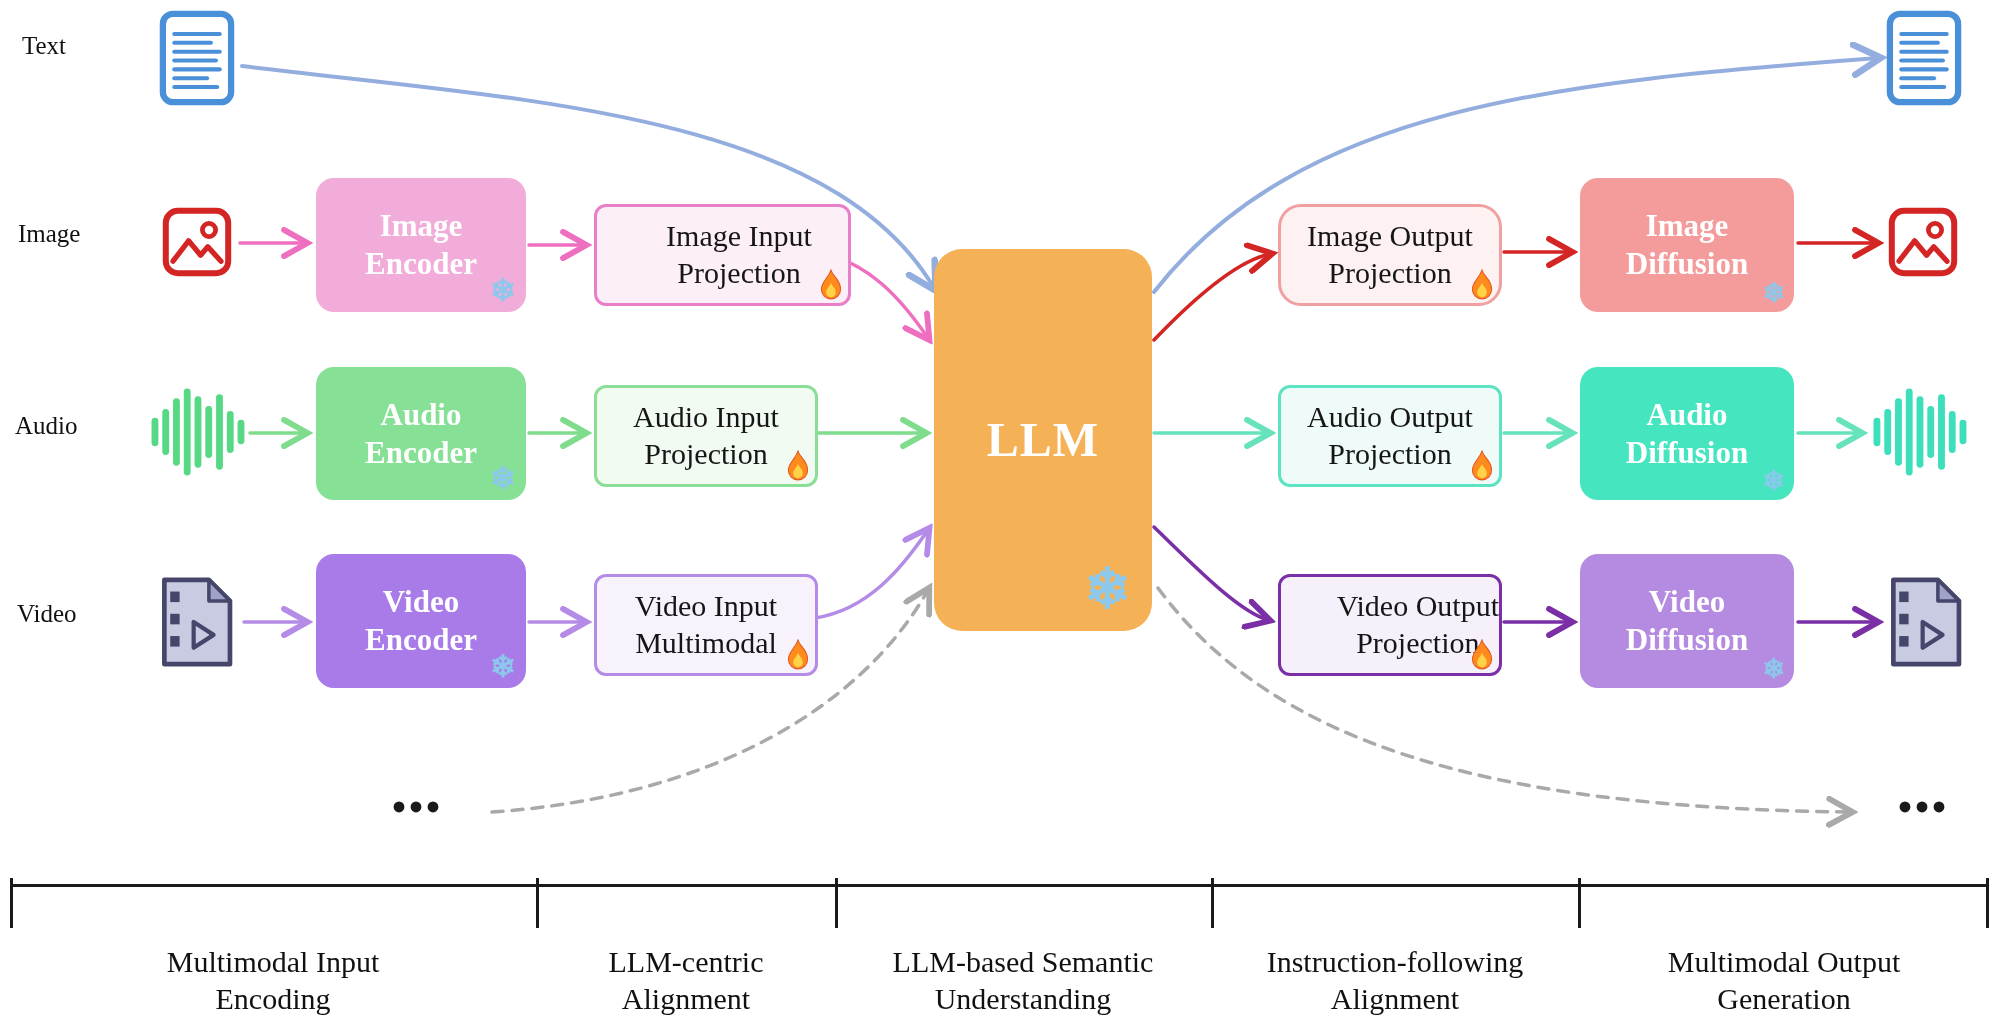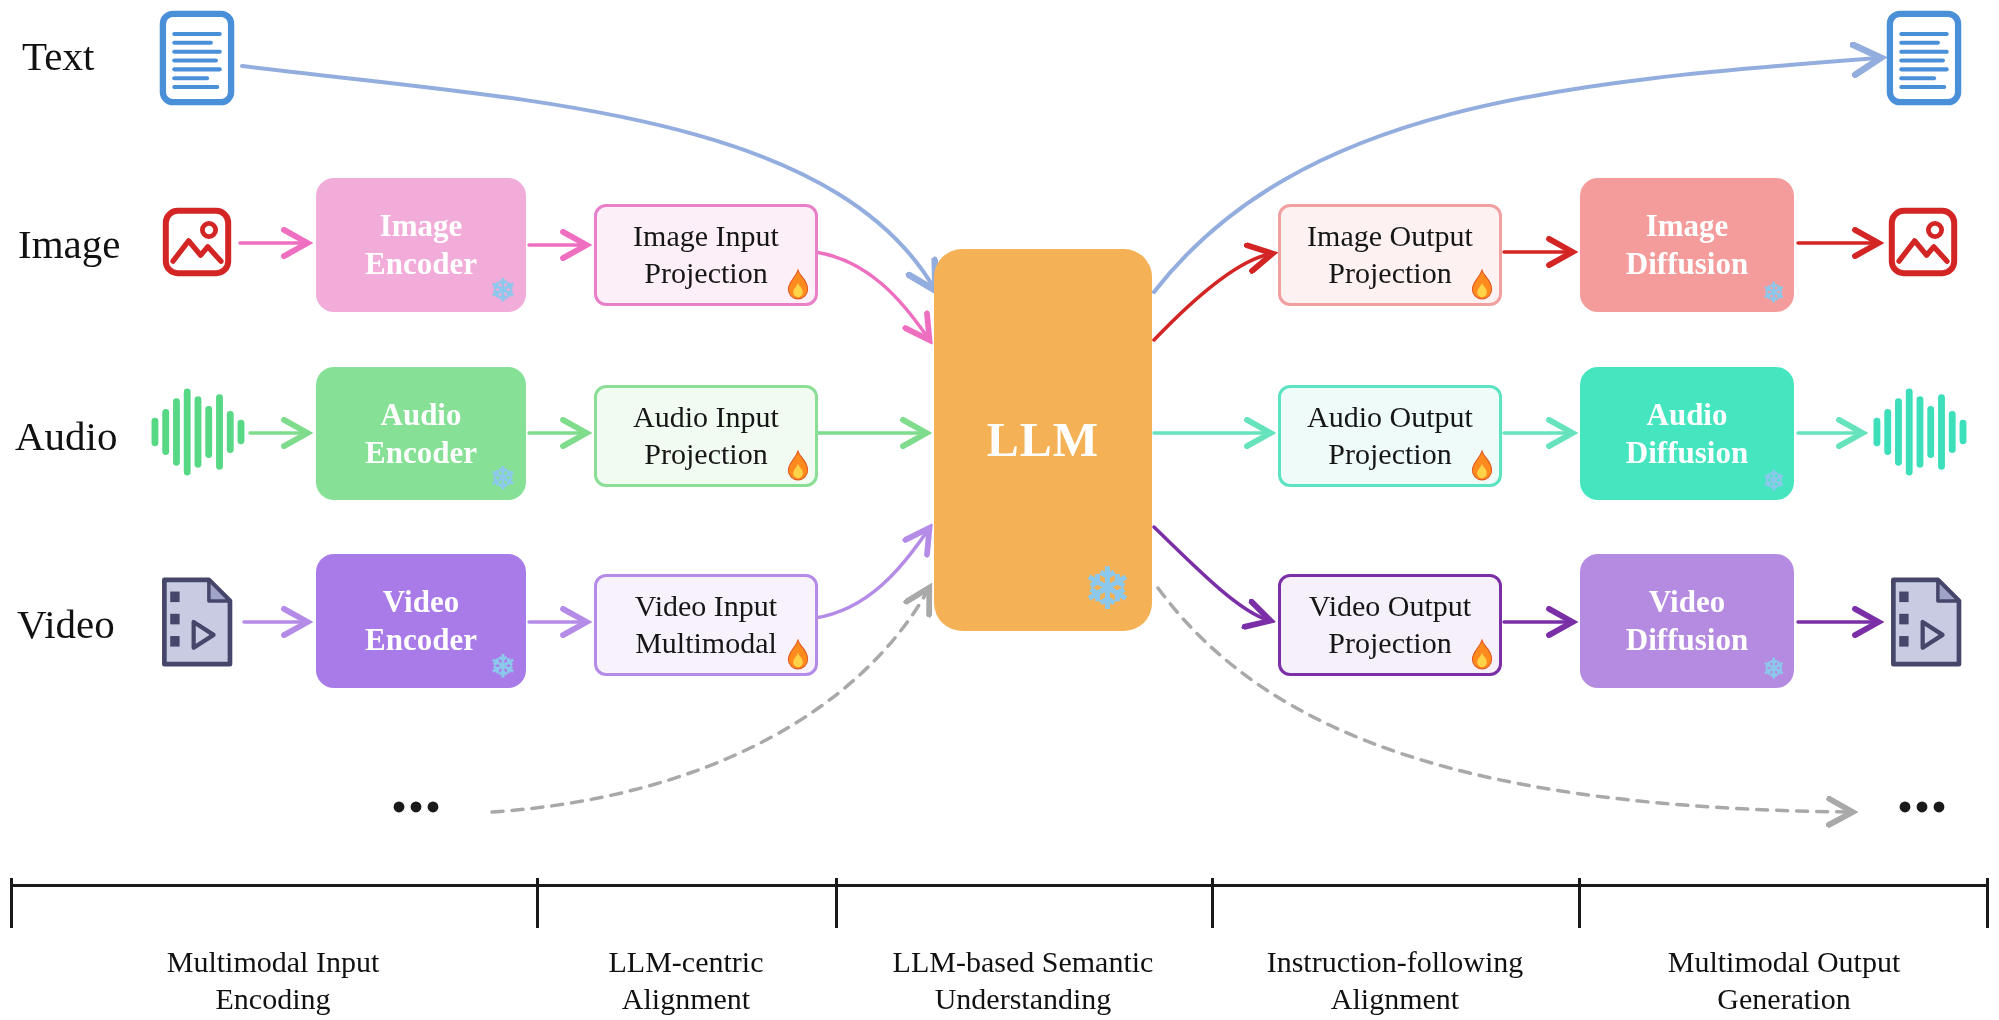--- a/index.html
+++ b/index.html
@@ -5,39 +5,39 @@
   html,body{margin:0;padding:0;background:#ffffff;}
   .canvas{
     position:relative;width:1999px;height:1020px;background:#ffffff;overflow:hidden;
     font-family:"Liberation Serif","DejaVu Serif",serif;color:#111;
   }
   .arrows{position:absolute;left:0;top:0;width:1999px;height:1020px;pointer-events:none;}
   .arrow{fill:none;stroke-width:3.5px;stroke-linecap:round;}
   .arrow.thick{stroke-width:4px;}
   .arrow.dashed{stroke-dasharray:11 9;}
 
-  .mod-label{position:absolute;font-size:41px;color:#111;white-space:nowrap;}
+  .mod-label{position:absolute;font-size:25px;color:#111;white-space:nowrap;}
   .dots{position:absolute;font-size:40px;font-weight:bold;letter-spacing:3px;color:#1a1a1a;}
 
   .box{position:absolute;display:flex;align-items:center;justify-content:center;text-align:center;}
   .box-label{white-space:pre-line;line-height:1.22;}
   .encoder{border-radius:18px;color:#ffffff;font-weight:bold;font-size:31px;}
   .enc-image{background:#F2ACD9;}
   .enc-audio{background:#86E096;}
   .enc-video{background:#A87BE8;}
   .dif-image{background:#F49C9C;}
   .dif-audio{background:#45E5C0;}
   .dif-video{background:#B48BE0;}
   .proj{border-radius:12px;border:3px solid;color:#161616;font-size:30px;background:#ffffff;}
-  .proj-image{border-color:#E87FC8;background:#FCEFF8;}
+  .proj-image{border-color:#E87FC8;background:#FCEFF8;padding-left:33px;}
   .proj-audio{border-color:#8ADE96;background:#F1FBF2;}
   .proj-video{border-color:#B48CE8;background:#F7F2FC;}
   .proj-image-out{border-color:#F0A0A0;background:#FDF1F1;}
   .proj-audio-out{border-color:#5CE3C2;background:#EFFBF8;}
-  .proj-video-out{border-color:#7B2FA6;background:#F6F0FA;}
+  .proj-video-out{border-color:#7B2FA6;background:#F6F0FA;justify-content:flex-end;}
   .llm-box{border-radius:28px;background:#F5B155;color:#ffffff;font-weight:bold;font-size:48px;letter-spacing:1px;}
 
   .snow{position:absolute;color:#8CC8EC;line-height:1;}
   .flame{position:absolute;line-height:0;}
 
   .mode-icon{position:absolute;line-height:0;}
   .icon-blue{color:#4A90D9;}
   .icon-red{color:#D42525;}
   .icon-green{color:#56D884;}
   .icon-teal{color:#3CDFBA;}
@@ -259,21 +259,21 @@
           <path d="M12 1 C13.5 7 21 10 21 19 A9 9 0 0 1 3 19 C3 12 9.5 8.5 12 1 Z" fill="#FF8A1E" stroke="#E25822" stroke-width="1"></path>
           <path d="M12 13 C13 16.5 16.5 17.5 16.5 22 A4.5 4.5 0 0 1 7.5 22 C7.5 18.5 11 16.5 12 13 Z" fill="#FFD348"></path>
         </svg></span>
   </div>
 
   <div class="box llm-box" style="left:934px;top:249px;width:218px;height:382px;">
     <span class="box-label">LLM</span>
     <span class="snow" style="right:20px;bottom:14px;font-size:56px;">❄</span>
   </div>
 
-  <div class="box proj proj-image-out" style="left:1278px;top:204px;width:218px;height:96px;">
+  <div class="box proj proj-image-out" style="left:1278px;top:204px;width:218px;height:96px;border-radius:23px;">
     <span class="box-label">Image Output
 Projection</span>
     <span class="flame" style="right:4px;bottom:2px;"><svg width="26" height="32" viewBox="0 0 24 30">
           <path d="M12 1 C13.5 7 21 10 21 19 A9 9 0 0 1 3 19 C3 12 9.5 8.5 12 1 Z" fill="#FF8A1E" stroke="#E25822" stroke-width="1"></path>
           <path d="M12 13 C13 16.5 16.5 17.5 16.5 22 A4.5 4.5 0 0 1 7.5 22 C7.5 18.5 11 16.5 12 13 Z" fill="#FFD348"></path>
         </svg></span>
   </div>
   <div class="box proj proj-audio-out" style="left:1278px;top:385px;width:218px;height:96px;">
     <span class="box-label">Audio Output
 Projection</span>

